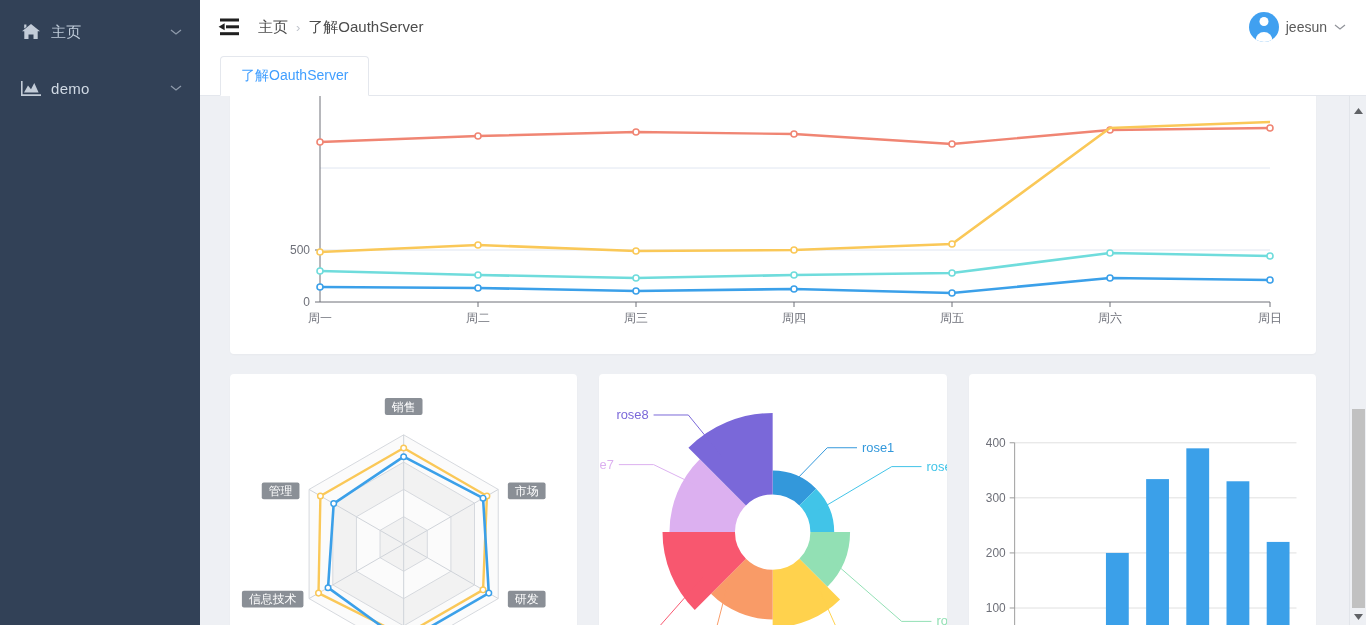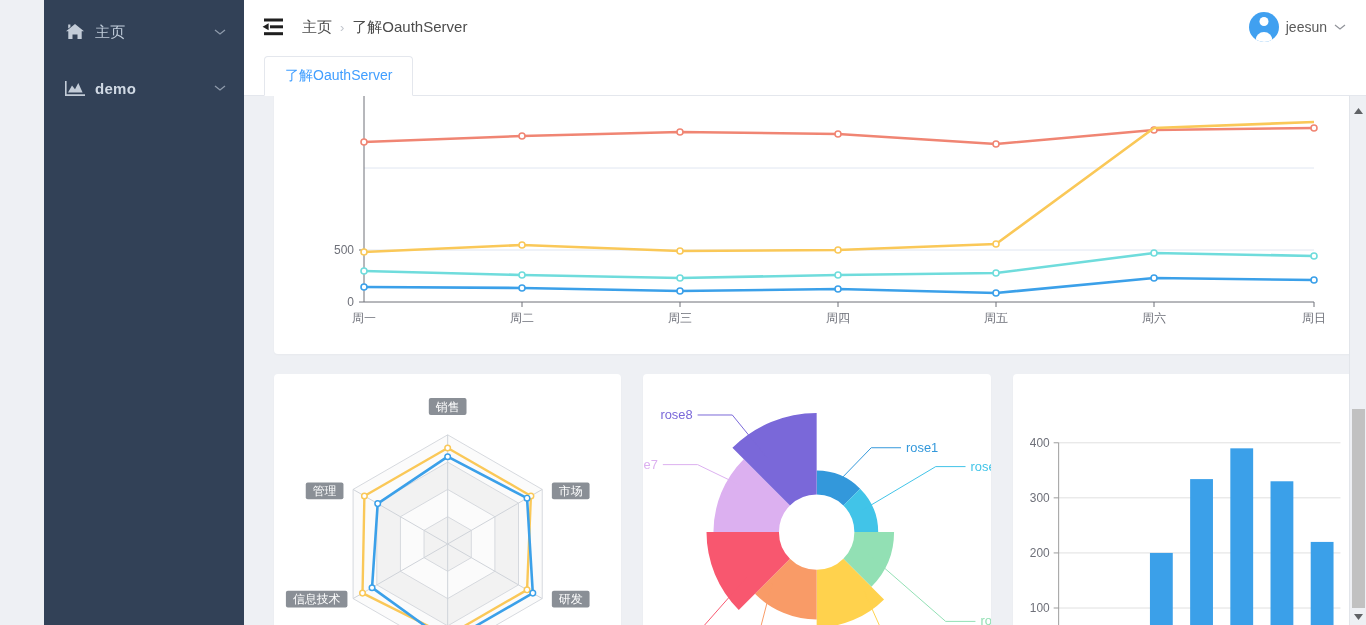--- a/index.html
+++ b/index.html
@@ -2,21 +2,21 @@
 <html><head>
 <meta charset="utf-8">
 <style>
   * { box-sizing: border-box; margin: 0; padding: 0; }
   html, body {
     width: 1366px; height: 625px;
     overflow: hidden;
     font-family: "Liberation Sans", "DejaVu Sans", sans-serif;
     background: #eef0f4;
   }
-  .app { display: flex; width: 1366px; height: 625px; position: relative; padding-left: 44px; }
+  .app { display: flex; width: 1366px; height: 625px; position: relative; }
 
   
   .sidebar {
     width: 200px; height: 625px;
     background: #324157;
     flex: 0 0 200px;
     padding-top: 4px;
   }
   .nav-item {
     height: 56px;
@@ -33,21 +33,21 @@
     color: #c3ccd8;
     flex: 0 0 22px;
   }
   .nav-item .nav-icon svg { display:block; }
   .nav-label {
     font-size: 15px;
     color: #bfcbd9;
     letter-spacing: .3px;
     white-space: nowrap;
   }
-  .nav-item.active .nav-label { color: #d0d9e4; font-weight: bold; }
+  .nav-item.active .nav-label { color: #d0d9e4; }
   .caret {
     margin-left: auto;
     width: 12px; height: 12px;
     color: #8e9aab;
     display: inline-flex; align-items:center; justify-content:center;
   }
   .caret svg { display:block; }
 
   
   .main {

